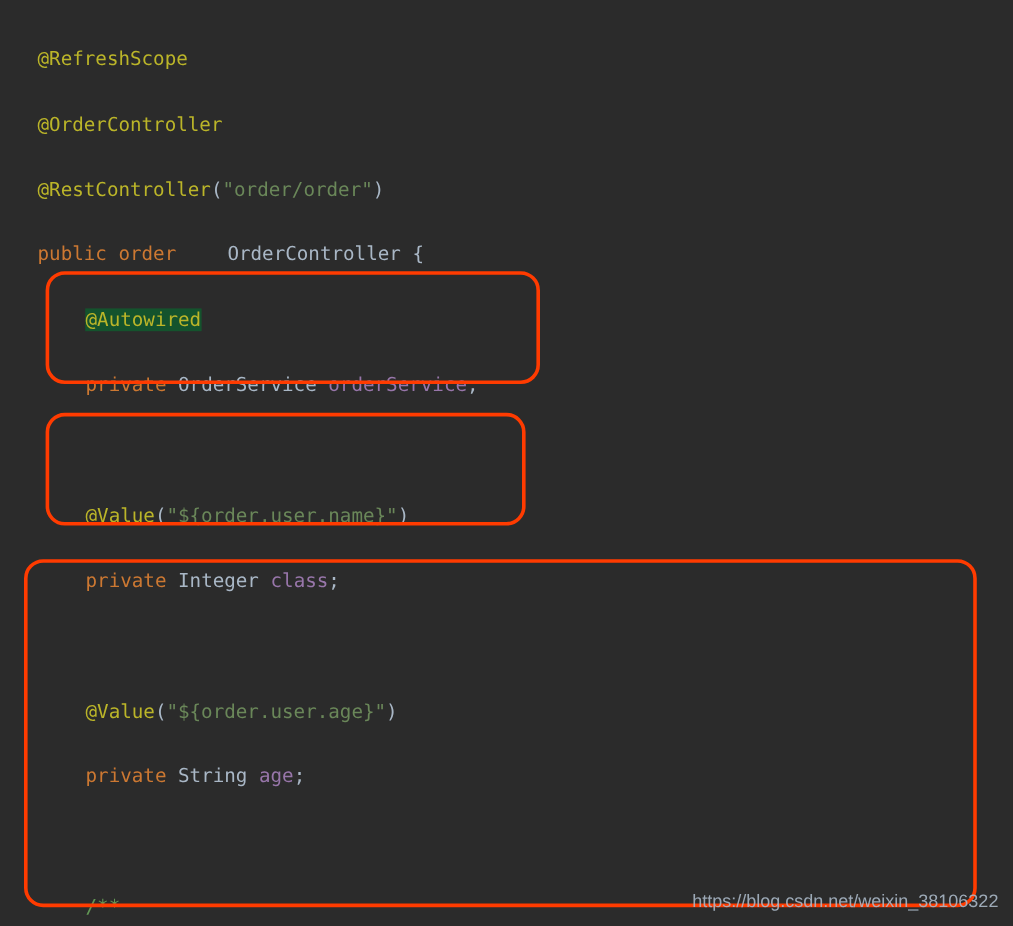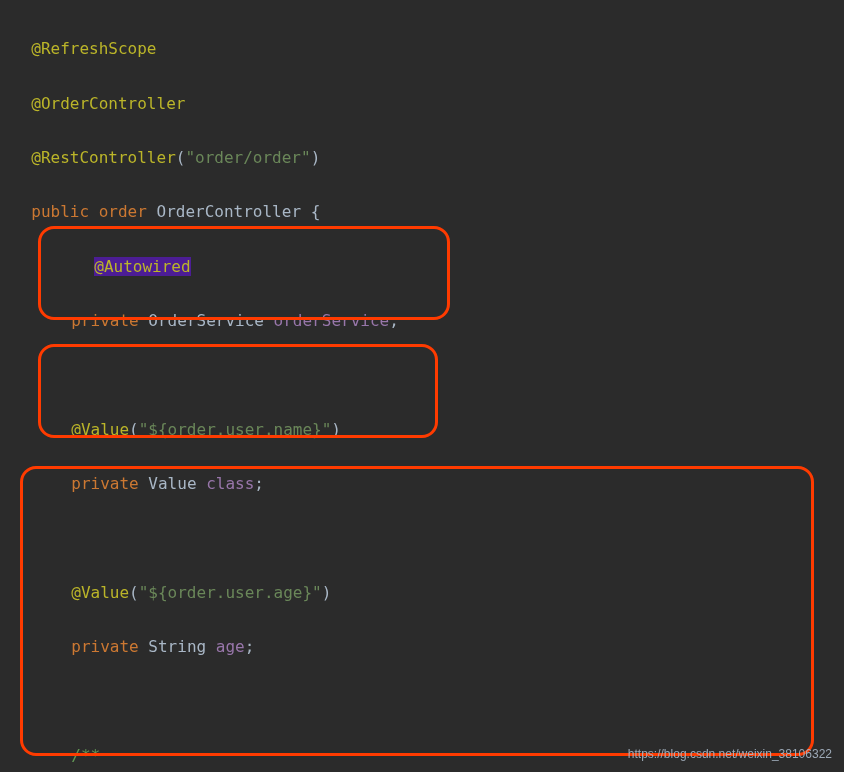--- a/index.html
+++ b/index.html
@@ -12,42 +12,42 @@
     padding: 8px 12px;
     width: 844px;
     height: 772px;
     overflow: hidden;
     position: relative;
   }
   .line { white-space: pre; position: relative; }
   .indent1 { padding-left: 40px; }
   .annotation { color: #bbb529; }
   .keyword { color: #cc7832; text-align: center; }
-  .classname { color: #a9b7c6; }
+  .classname { color: #a9b7c6; margin-left: 33px; }
   .string { color: #6a8759; }
   .identifier { color: #a9b7c6; }
   .field { color: #9876aa; }
   .doc { color: #629755; }
   .punct { color: #a9b7c6; }
-  .highlight-bg { background: #4c1d95; margin-left: 23px; }
+  .highlight-bg { background: #14532d; }
   .box {
     position: absolute;
     border: 3px solid #ff3b00;
     border-radius: 16px;
     pointer-events: none;
   }
   .box1 { left: 38px; top: 226px; width: 412px; height: 94px; }
   .box2 { left: 38px; top: 344px; width: 400px; height: 94px; }
   .box3 { left: 20px; top: 466px; width: 794px; height: 290px; }
   .watermark {
     position: absolute;
     right: 12px;
     bottom: 8px;
     color: #a9b7c6;
-    font-size: 12px;
+    font-size: 15px;
     opacity: 0.9;
     font-family: Arial, sans-serif;
   }
 </style>
 </head>
 <body>
 
 <div class="line">
   <span class="annotation">@RefreshScope</span>
 </div>
@@ -65,21 +65,21 @@
 </div>
 <div class="line indent1">
   <span class="keyword">private</span> <span class="identifier">OrderService</span> <span class="field">orderService</span><span class="punct">;</span>
 </div>
 <div class="line">&nbsp;</div>
 <div class="line">&nbsp;</div>
 <div class="line indent1">
   <span class="annotation">@Value</span><span class="punct">(</span><span class="string">"${order.user.name}"</span><span class="punct">)</span>
 </div>
 <div class="line indent1">
-  <span class="keyword">private</span> <span class="identifier">Value</span> <span class="field">class</span><span class="punct">;</span>
+  <span class="keyword">private</span> <span class="identifier">Integer</span> <span class="field">class</span><span class="punct">;</span>
 </div>
 <div class="line">&nbsp;</div>
 <div class="line">&nbsp;</div>
 <div class="line indent1">
   <span class="annotation">@Value</span><span class="punct">(</span><span class="string">"${order.user.age}"</span><span class="punct">)</span>
 </div>
 <div class="line indent1">
   <span class="keyword">private</span> <span class="identifier">String</span> <span class="field">age</span><span class="punct">;</span>
 </div>
 <div class="line">&nbsp;</div>

